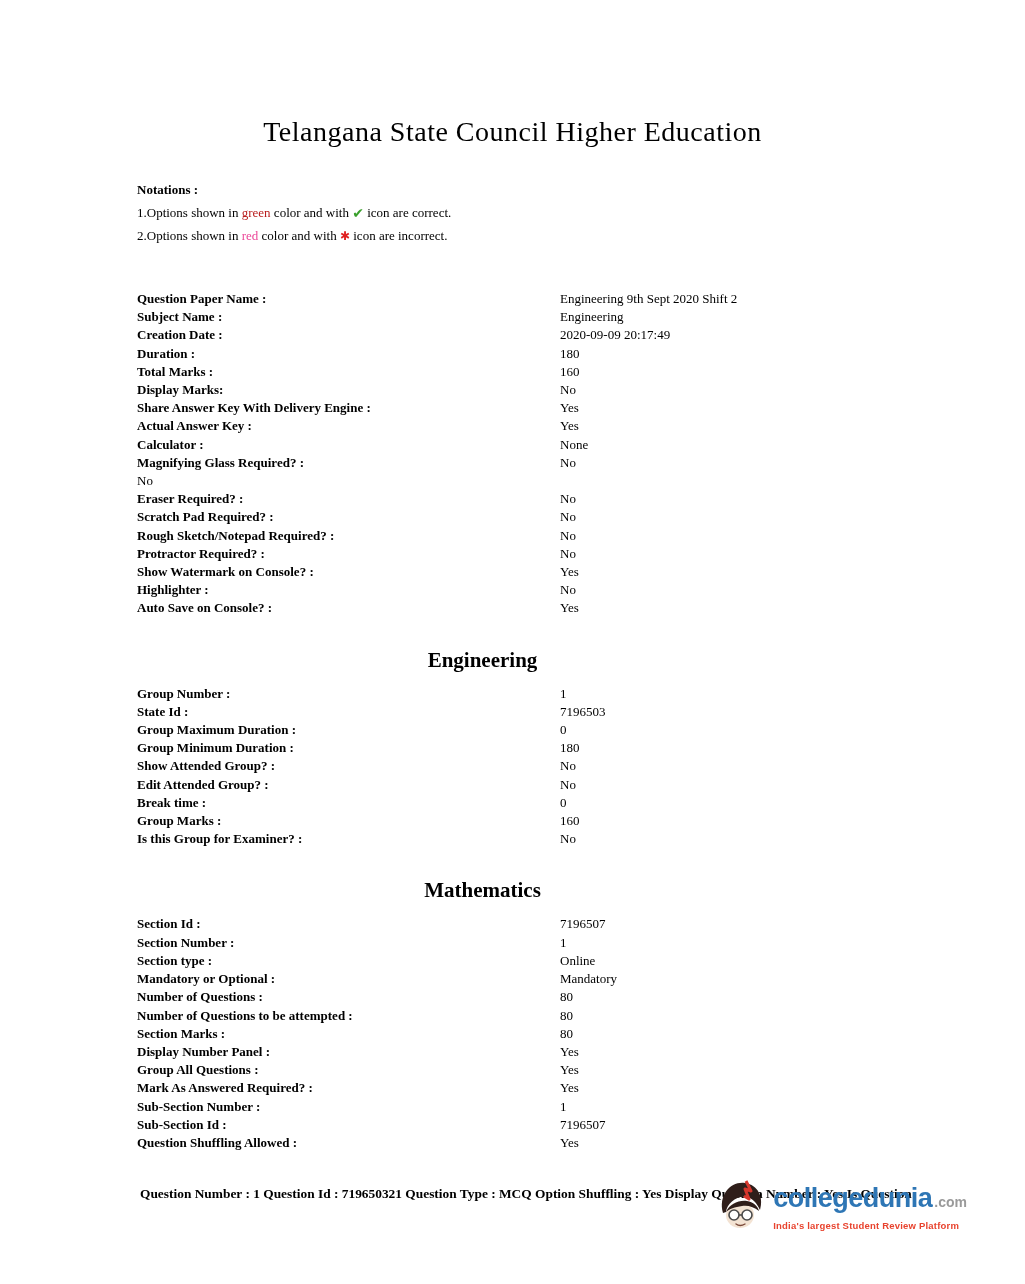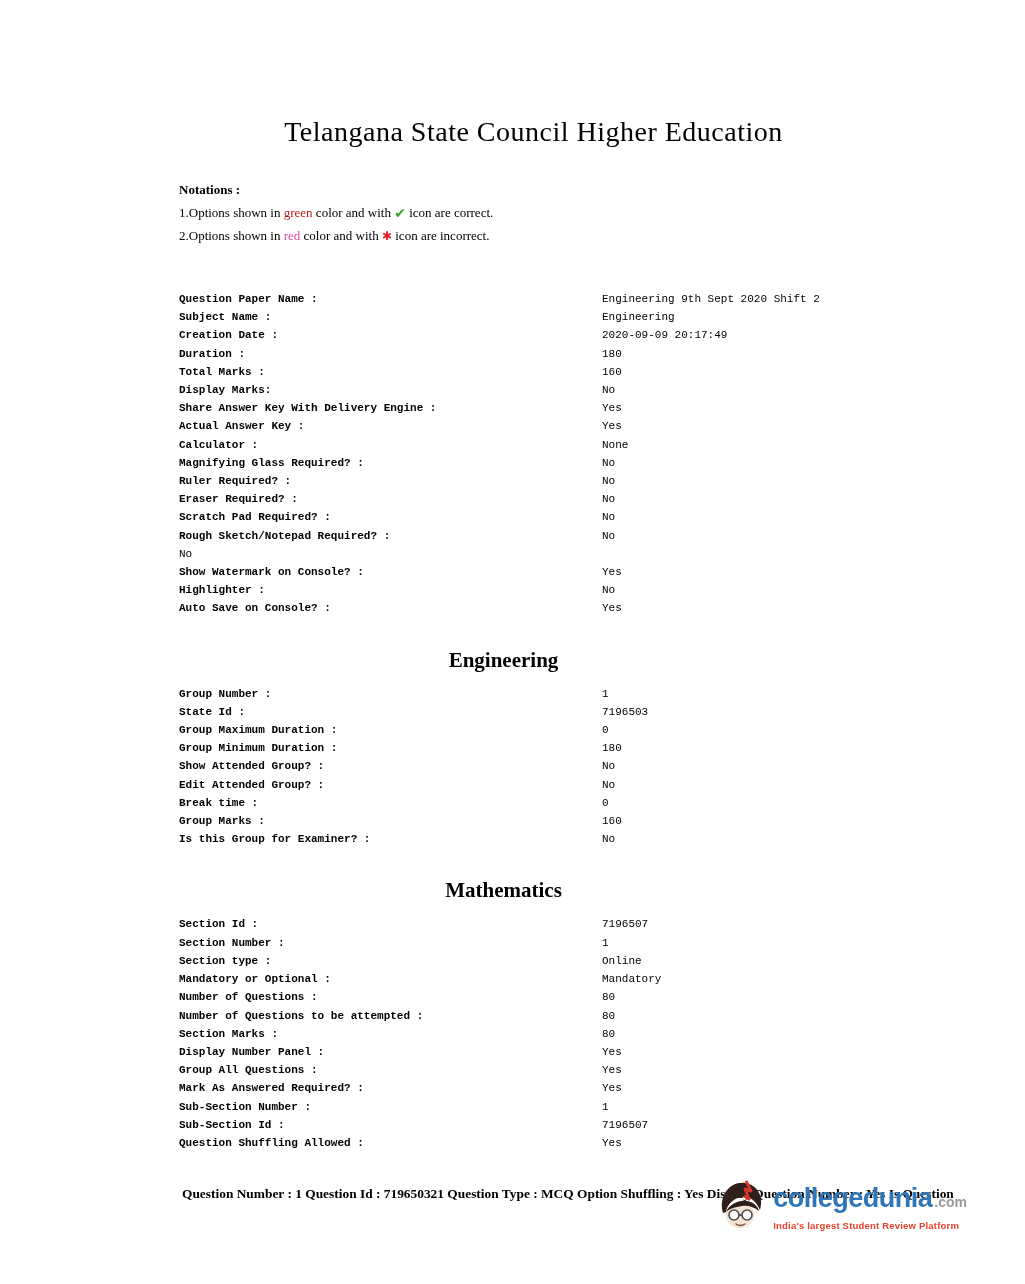--- a/index.html
+++ b/index.html
@@ -10,21 +10,20 @@
   body {
     width: 1025px;
     height: 1284px;
     position: relative;
     font-family: "Liberation Serif", serif;
     color: #000000;
     overflow: hidden;
   }
   .doc {
     padding-top: 116px;
-    padding-left: 42px;
   }
   .page-title {
     text-align: center;
     font-size: 28px;
     font-weight: normal;
     margin: 0;
     letter-spacing: 0.5px;
   }
   .notations {
     margin: 34px 0 0 137px;
@@ -60,23 +59,22 @@
   .section-heading {
     text-align: center;
     font-size: 21px;
     font-weight: bold;
     margin: 0 137px 12px 0; 
     margin-left: -137px;
     padding-left: 137px;
   }
   .kv-row {
     display: flex;
-    font-size: 11px;
+    font-size: 13px;
     line-height: 18.2px;
-    font-family: Liberation Mono, monospace;
   }
   .kv-label {
     width: 423px;
     font-weight: bold;
     flex: 0 0 423px;
   }
   .kv-value {
     font-weight: normal;
   }
   .footer-line {
@@ -171,36 +169,36 @@
         </div>
         <div class="kv-row">
           <span class="kv-label">Calculator :</span>
           <span class="kv-value">None</span>
         </div>
         <div class="kv-row">
           <span class="kv-label">Magnifying Glass Required? :</span>
           <span class="kv-value">No</span>
         </div>
         <div class="kv-row">
-          <span class="kv-label">Ruler Required? :</span>
           <span class="kv-value">No</span>
         </div>
         <div class="kv-row">
           <span class="kv-label">Eraser Required? :</span>
           <span class="kv-value">No</span>
         </div>
         <div class="kv-row">
           <span class="kv-label">Scratch Pad Required? :</span>
           <span class="kv-value">No</span>
         </div>
         <div class="kv-row">
           <span class="kv-label">Rough Sketch/Notepad Required? :</span>
           <span class="kv-value">No</span>
         </div>
         <div class="kv-row">
+          <span class="kv-label">Protractor Required? :</span>
           <span class="kv-value">No</span>
         </div>
         <div class="kv-row">
           <span class="kv-label">Show Watermark on Console? :</span>
           <span class="kv-value">Yes</span>
         </div>
         <div class="kv-row">
           <span class="kv-label">Highlighter :</span>
           <span class="kv-value">No</span>
         </div>

